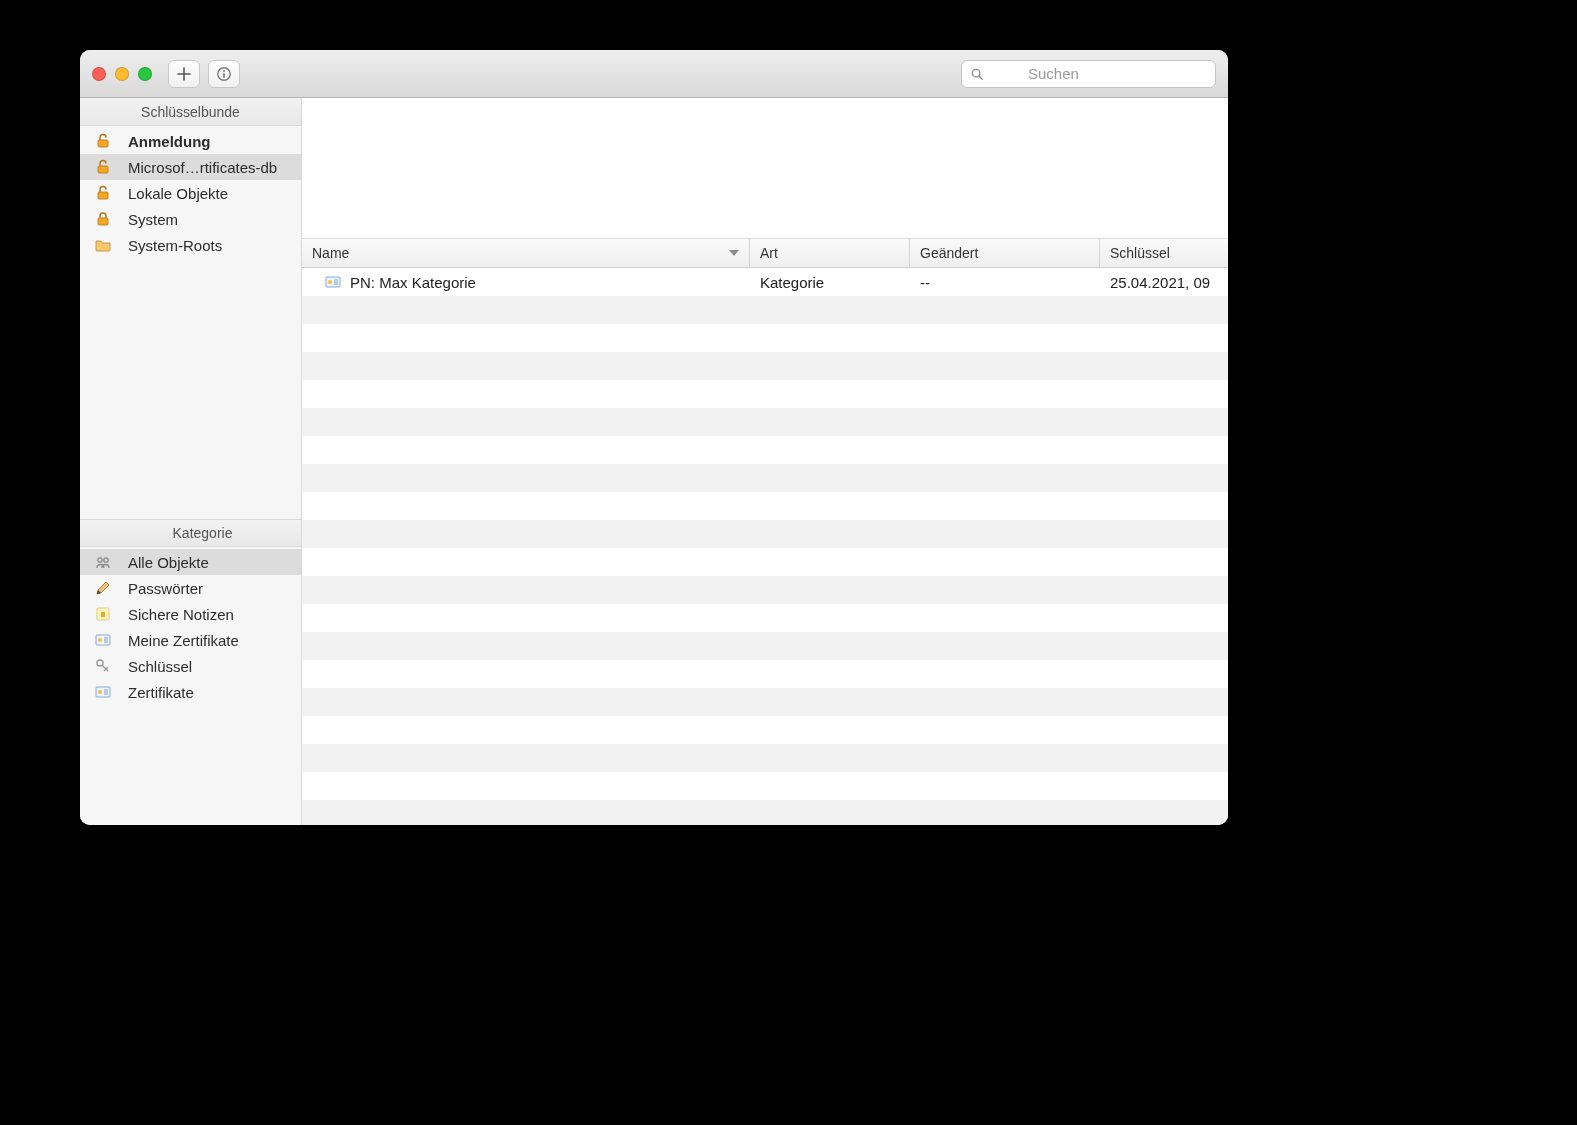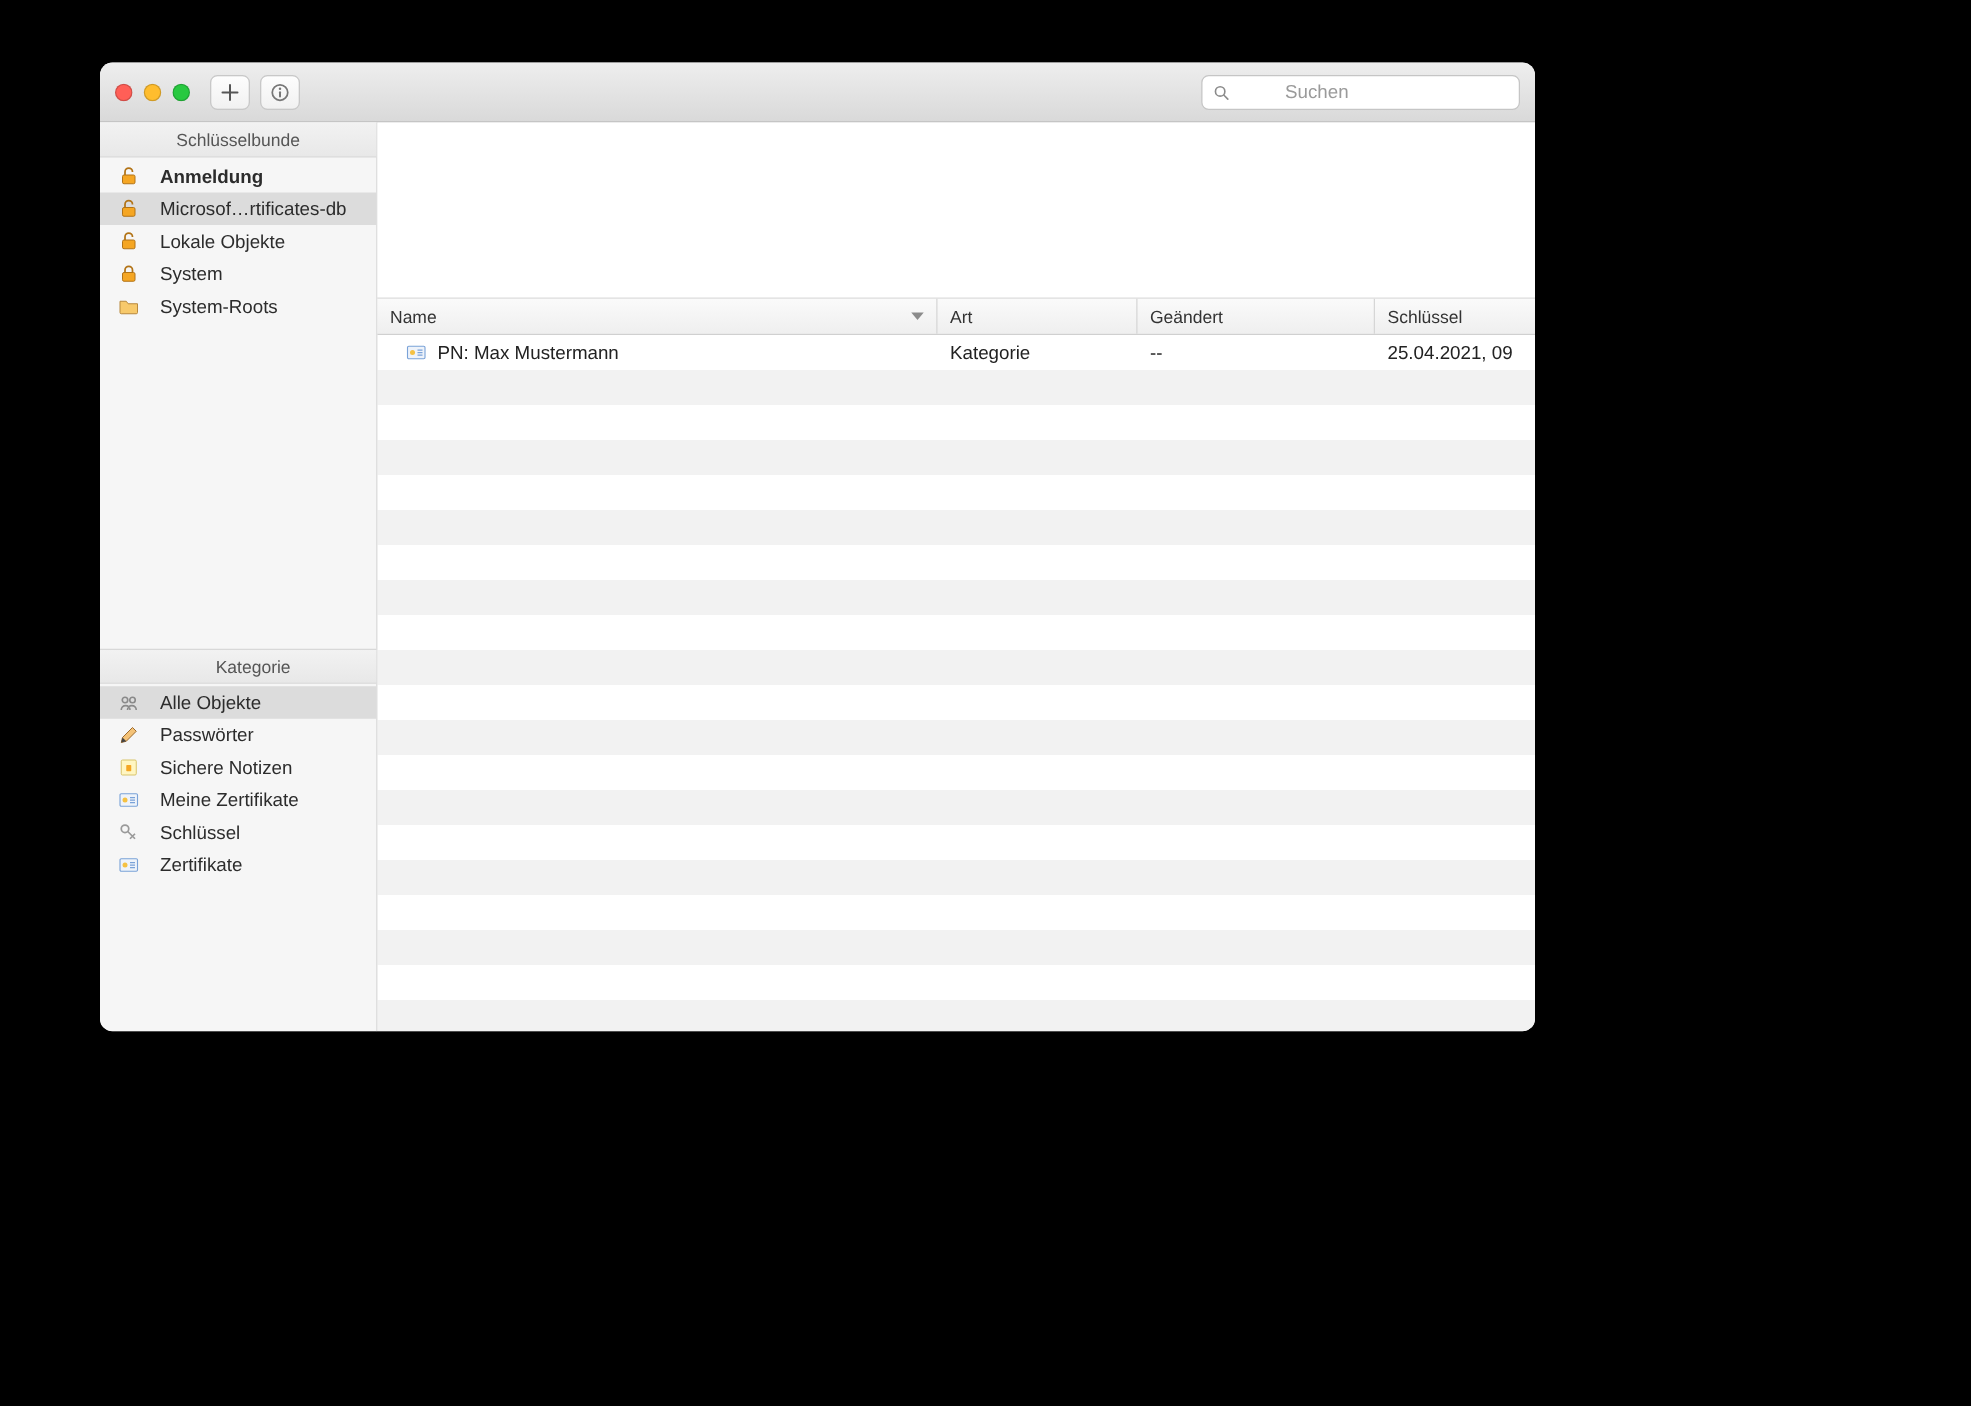--- a/index.html
+++ b/index.html
@@ -308,21 +308,21 @@
         <div class="tbody">
           <div class="tr">
             <div class="td col-name">
               <span class="row-ico"><svg viewBox="0 0 18 18">
                     <rect x="2" y="4" width="14" height="10" rx="1" fill="#eef3fa" stroke="#7aa2d8" stroke-width="0.9"></rect>
                     <circle cx="6" cy="9" r="2" fill="#f5c142"></circle>
                     <line x1="10" y1="7" x2="14" y2="7" stroke="#7aa2d8"></line>
                     <line x1="10" y1="9" x2="14" y2="9" stroke="#7aa2d8"></line>
                     <line x1="10" y1="11" x2="14" y2="11" stroke="#7aa2d8"></line>
                   </svg></span>
-              <span>PN: Max Mustermann</span>
+              <span>PN: Max Kategorie</span>
             </div>
             <div class="td col-kind">Kategorie</div>
             <div class="td col-mod">--</div>
             <div class="td col-exp">25.04.2021, 09</div>
           </div>
           <div class="tr"></div>
           <div class="tr"></div>
           <div class="tr"></div>
           <div class="tr"></div>
           <div class="tr"></div>

